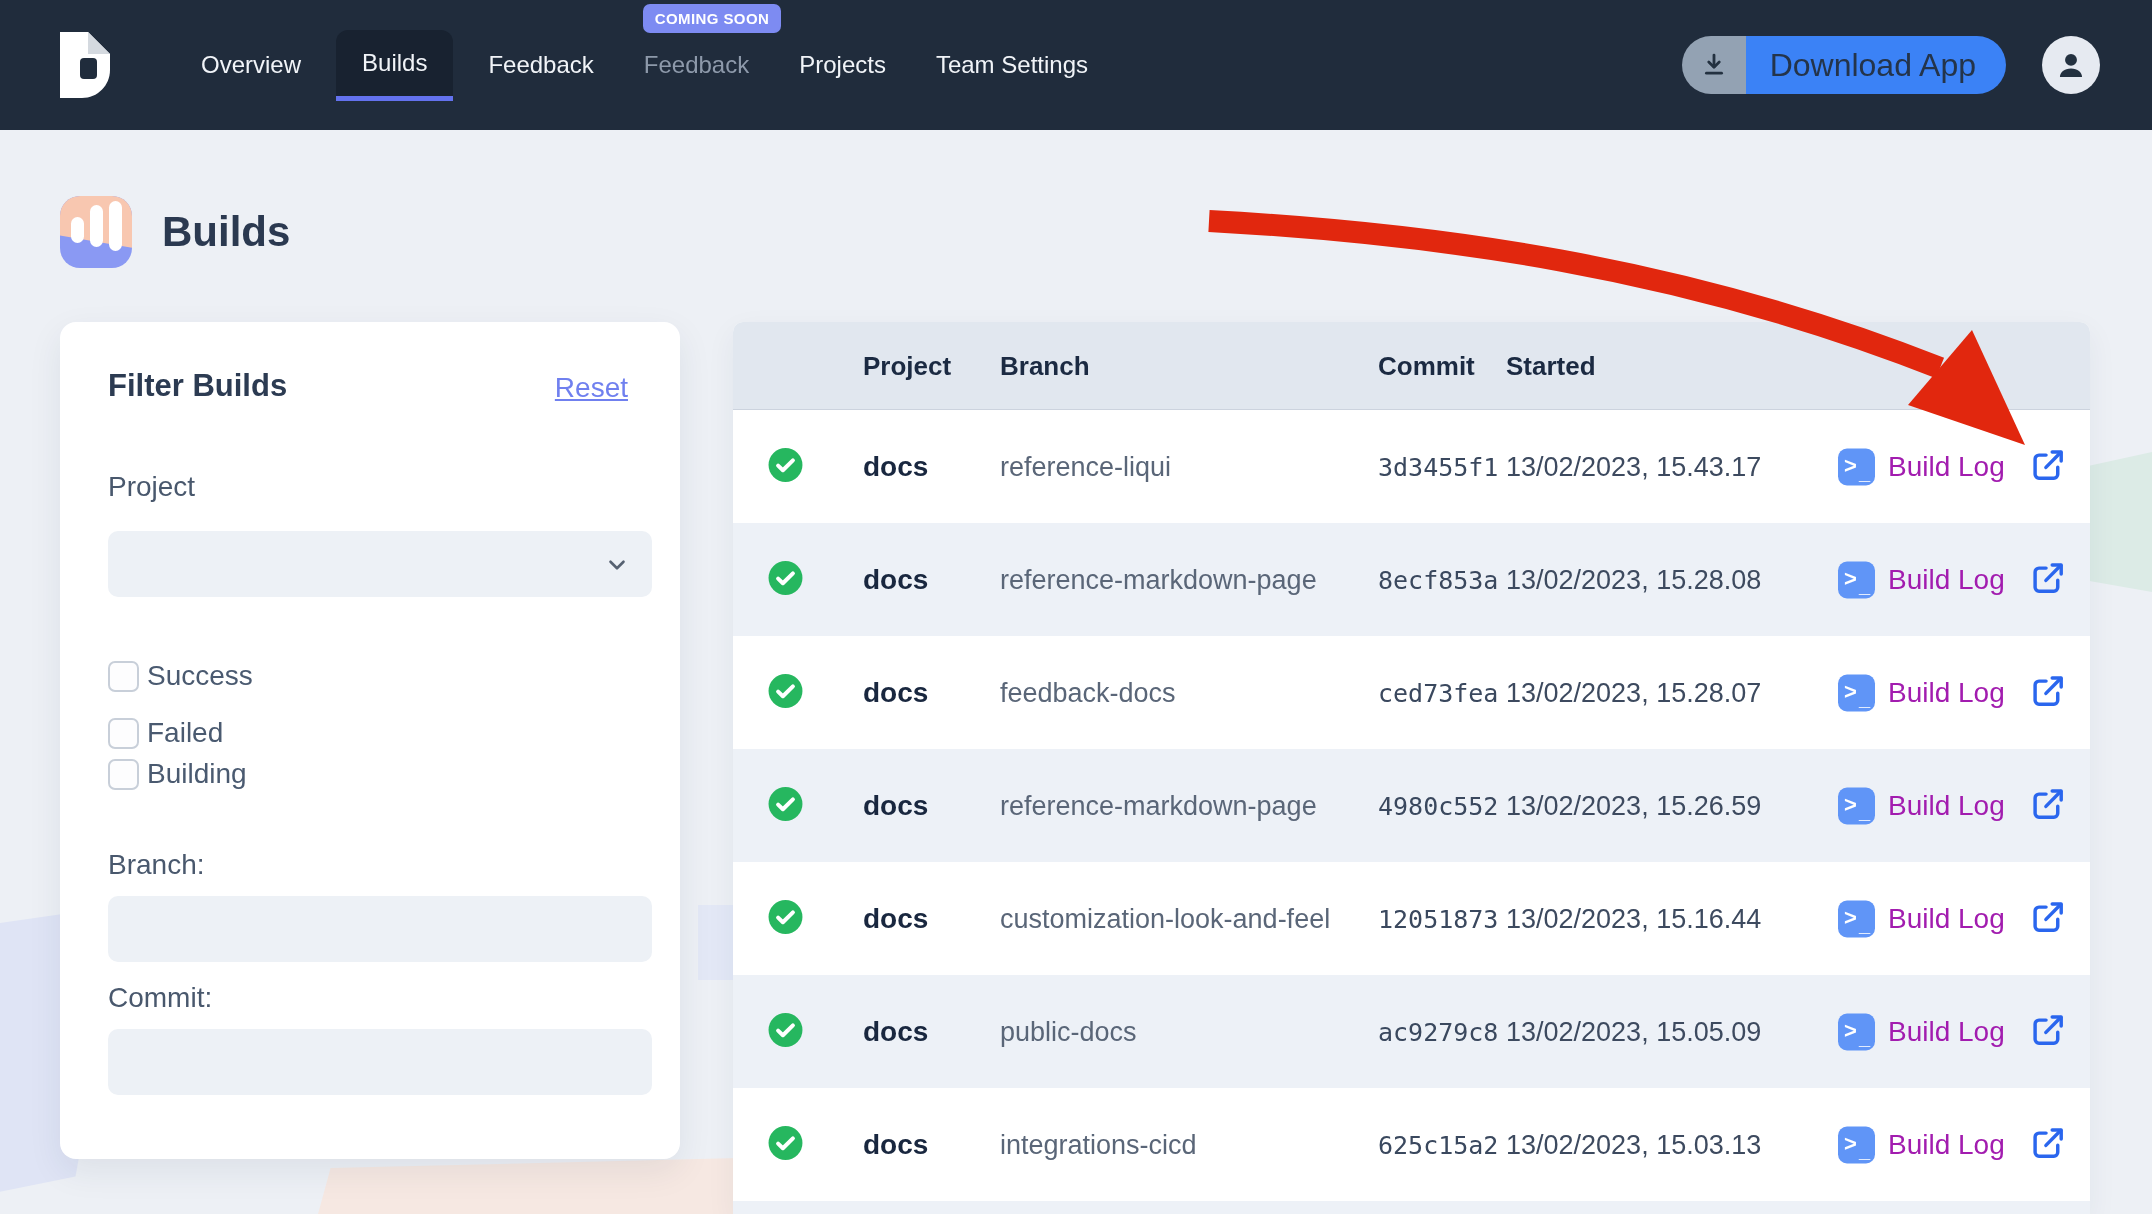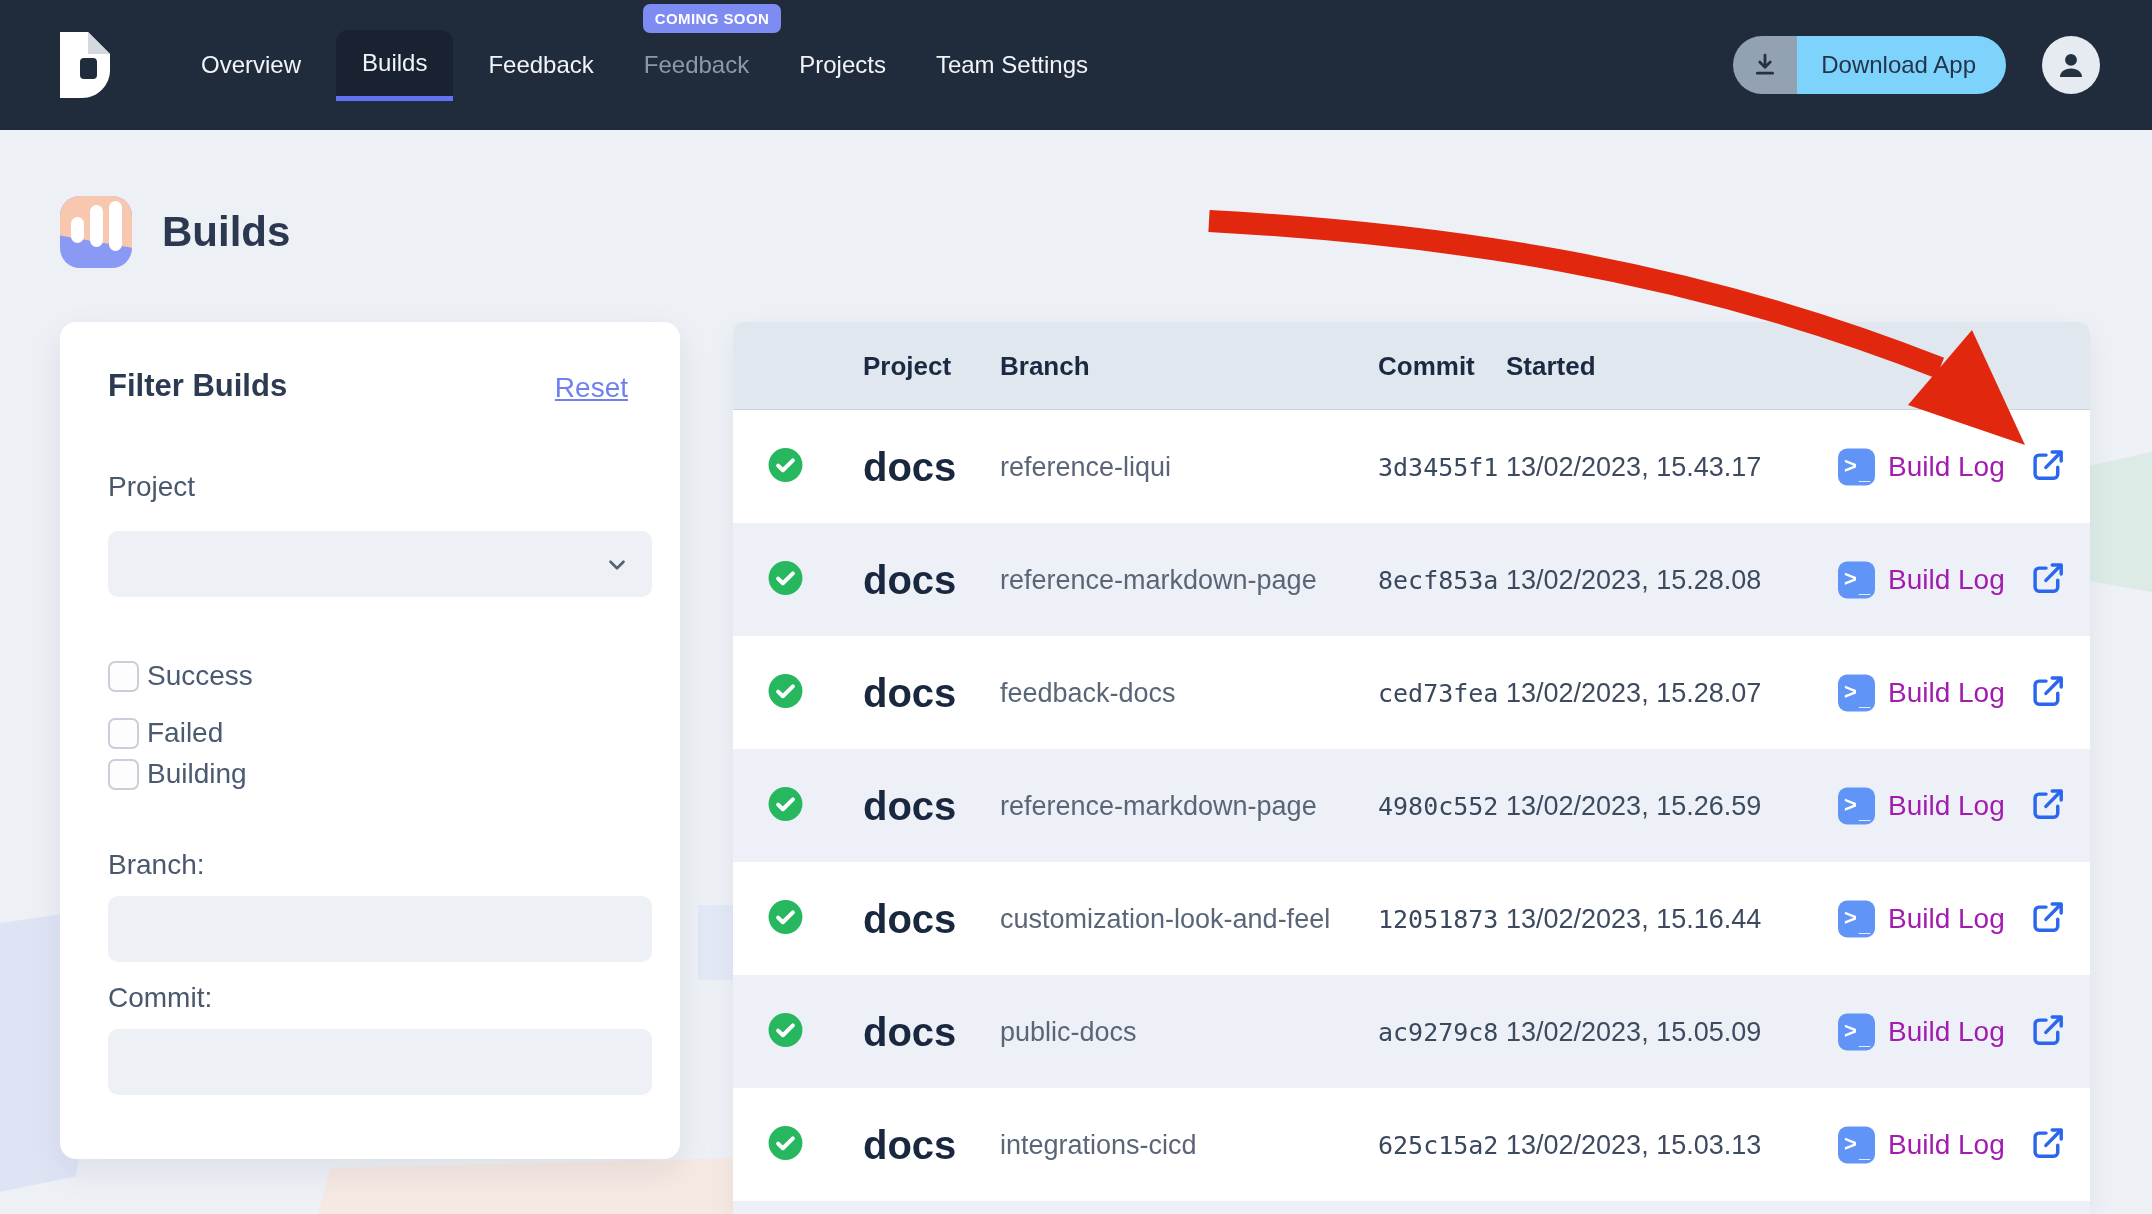--- a/index.html
+++ b/index.html
@@ -25,21 +25,21 @@
     padding:0 25px; cursor:pointer; white-space:nowrap; }
   .nav-item.disabled { color:#8d99aa; }
   .nav-pill { background:#182230; border-radius:12px 12px 0 0; padding:19px 26px;
     border-bottom:5px solid #6372ee; margin:0 10px; }
   .badge { position:absolute; top:-47px; left:24px; background:#7d8bf2; color:#ffffff;
     font-size:15px; font-weight:700; letter-spacing:.4px; padding:6px 12px; border-radius:7px;
     white-space:nowrap; }
   .nav-right { margin-left:auto; display:flex; align-items:center; gap:36px; }
   .download-btn { display:flex; height:58px; border-radius:29px; overflow:hidden; cursor:pointer; }
   .download-btn .seg-icon { width:64px; background:#93a2b3; display:flex; align-items:center; justify-content:center; }
-  .download-btn .seg-label { background:#7dd3fc; color:#24344a; font-size:24px; font-weight:500;
+  .download-btn .seg-label { background:#3b82f6; color:#24344a; font-size:32px; font-weight:500;
     display:flex; align-items:center; padding:0 30px 0 24px; }
   .avatar { width:58px; height:58px; border-radius:50%; background:#e6eaf1;
     display:flex; align-items:center; justify-content:center; cursor:pointer; }
 
   
   .page-head { position:absolute; left:60px; top:196px; display:flex; align-items:center; gap:30px; z-index:1; }
   .app-icon { width:72px; height:72px; border-radius:20px; background:#8a99f3; position:relative; overflow:hidden; }
   .app-icon .peach { position:absolute; inset:0; background:#f8c7b0;
     clip-path:polygon(0 0, 100% 0, 100% 72%, 0 55%); }
   .app-icon .bars { position:absolute; inset:0; display:flex; align-items:flex-end;
@@ -76,21 +76,21 @@
   .builds-table { position:absolute; left:733px; top:322px; width:1357px; height:892px; z-index:1;
     border-radius:10px 10px 0 0; overflow:hidden; background:#ffffff;
     box-shadow:0 10px 30px rgba(30,45,80,.06); }
   .thead { position:relative; height:88px; background:#e1e7ef; border-bottom:1px solid #ccd3de; }
   .th { position:absolute; top:50%; transform:translateY(-50%); font-size:26px; font-weight:700; color:#1b2a42; }
   .trow { position:relative; height:113px; background:#ffffff; }
   .trow.alt { background:#edf1f7; }
   .cell { position:absolute; top:50%; transform:translateY(-50%); white-space:nowrap; }
   .col-status { left:34px; } .col-project { left:130px; } .col-branch { left:267px; }
   .col-commit { left:645px; } .col-started { left:773px; } .col-log { left:1105px; } .col-ext { left:1297px; }
-  .cell-project { font-size:40px; font-weight:700; color:#19273f; }
+  .cell-project { font-size:28px; font-weight:700; color:#19273f; }
   .cell-branch { font-size:27px; color:#5a6678; }
   .cell-commit { font-family:"DejaVu Sans Mono", monospace; font-size:25px; color:#3a485e; }
   .cell-started { font-size:27px; color:#3d4a5f; }
   .buildlog { display:flex; align-items:center; gap:13px; text-decoration:none; cursor:pointer; }
   .term-icon { width:37px; height:37px; background:#6095f7; border-radius:9px; position:relative; flex:0 0 auto; }
   .term-icon .gt { position:absolute; left:6px; top:4px; color:#ffffff; font-size:22px; font-weight:700; }
   .term-icon .us { position:absolute; right:5px; bottom:2px; color:#ffffff; font-size:20px; font-weight:700; }
   .buildlog-label { font-size:28px; color:#a21caf; font-weight:500; }
   .ext-link { cursor:pointer; display:block; }
   .partial-row { height:13px; background:#edf1f7; }

